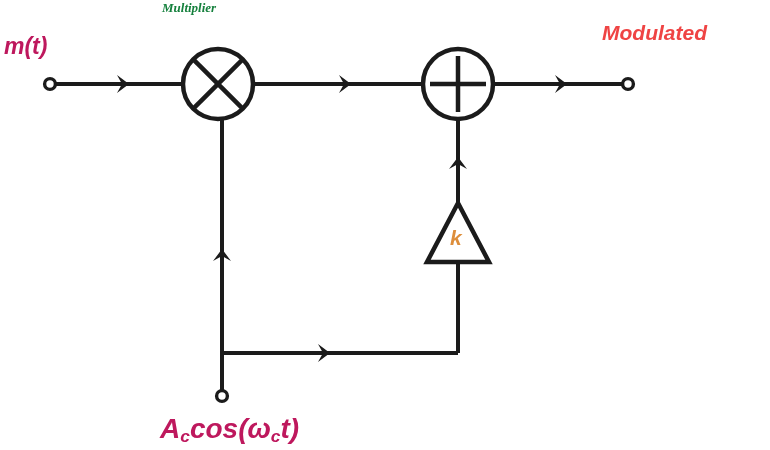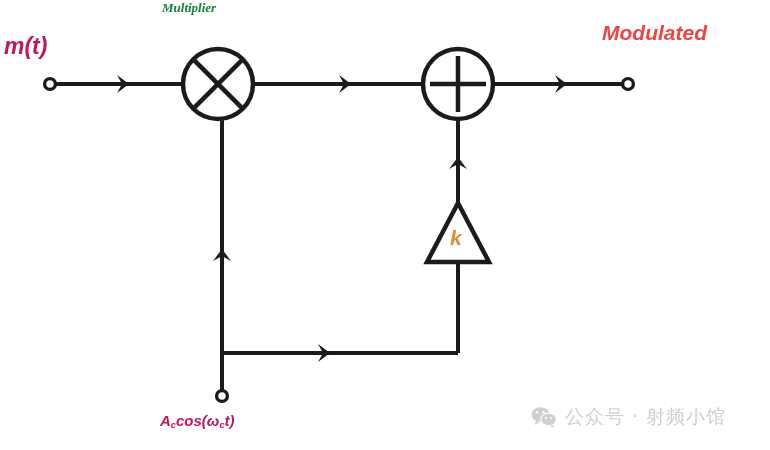--- a/index.html
+++ b/index.html
@@ -38,21 +38,21 @@
     font-weight: bold;
   }
   #label-mt {
     left: 4px;
     top: 34px;
     font-size: 23px;
   }
   #label-carrier {
     left: 160px;
     top: 413px;
-    font-size: 15px;
+    font-size: 28px;
     text-align: right;
   }
   #label-modulated {
     left: 602px;
     top: 6px;
     font-size: 21px;
     text-align: right;
     color: #ef4444;
     margin-top: 15px;
   }
@@ -174,27 +174,14 @@
     <span>A</span><sub>c</sub><span>cos(ω</span><sub>c</sub><span>t)</span>
   </div>
 
   <div class="lbl" id="label-modulated">
     <div>Modulated</div>
   </div>
 
 
   <div id="label-gain-k">k</div>
 
-  <div id="watermark">
-    <svg width="26" height="22" viewBox="0 0 26 22">
-      <ellipse cx="9.5" cy="8.5" rx="9" ry="7.3" fill="#cfcfcf"></ellipse>
-      <path d="M 5 14.8 L 3.4 19 L 8 16.5 Z" fill="#cfcfcf"></path>
-      <ellipse cx="6" cy="6.3" rx="1.25" ry="1.25" fill="#ffffff"></ellipse>
-      <ellipse cx="12.4" cy="6.3" rx="1.25" ry="1.25" fill="#ffffff"></ellipse>
-      <ellipse cx="17.6" cy="13.4" rx="7.7" ry="6.3" fill="#cfcfcf" stroke="#ffffff" stroke-width="1.1"></ellipse>
-      <path d="M 21.6 18.6 L 23.2 21.8 L 19.2 20 Z" fill="#cfcfcf"></path>
-      <ellipse cx="14.9" cy="11.9" rx="1.05" ry="1.05" fill="#ffffff"></ellipse>
-      <ellipse cx="20.3" cy="11.9" rx="1.05" ry="1.05" fill="#ffffff"></ellipse>
-    </svg>
-    <span id="watermark-text">公众号 · 射频小馆</span>
-  </div>
 
 </div>
 
 </body></html>

